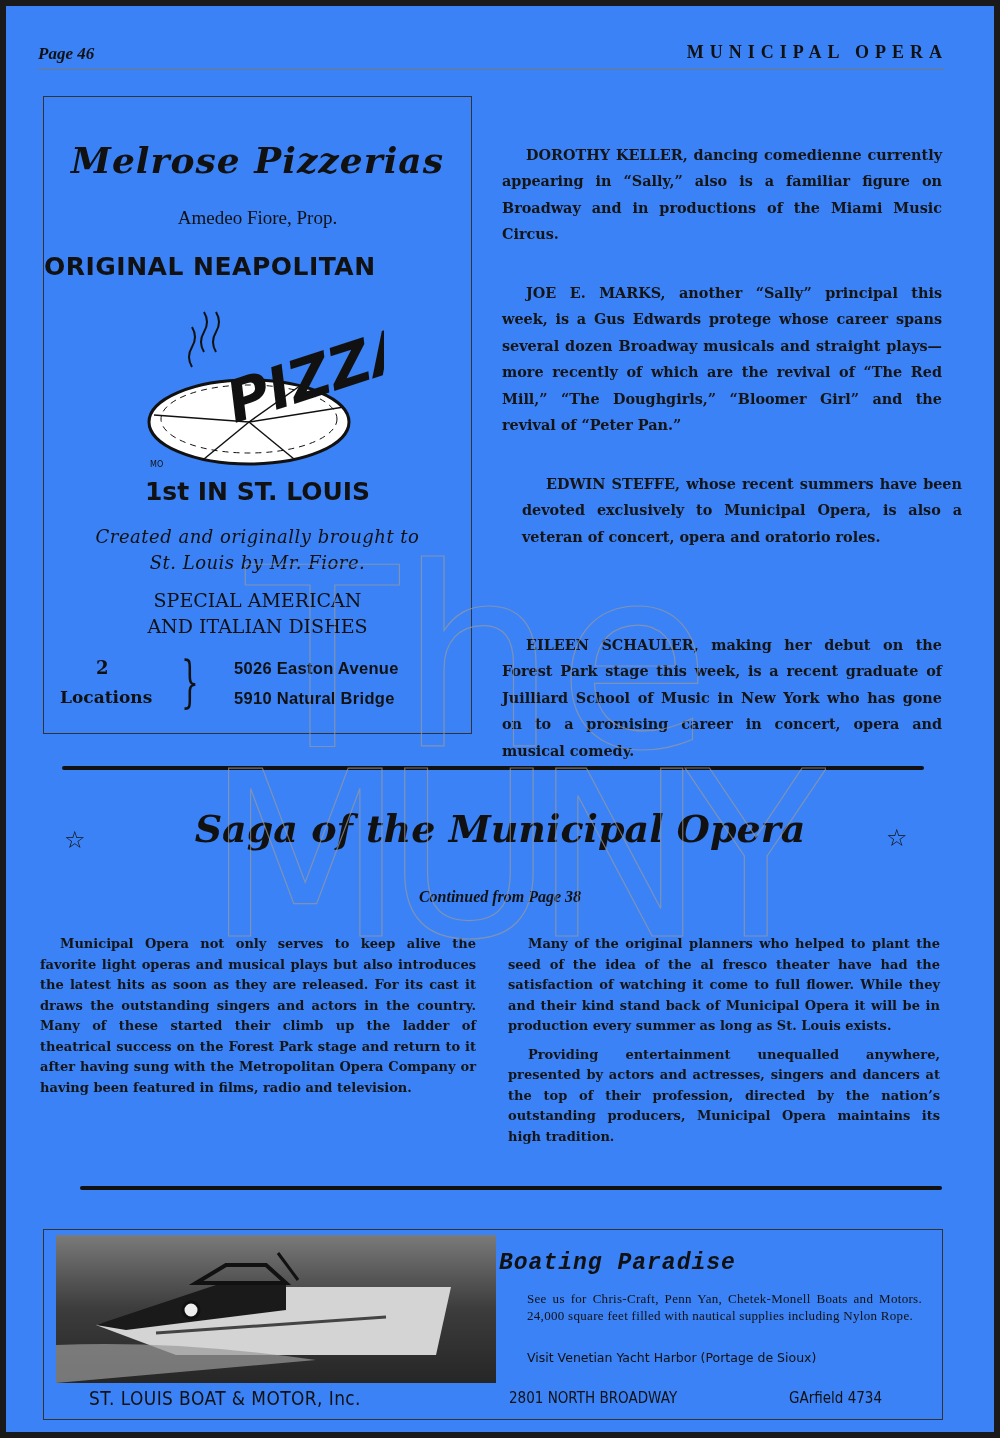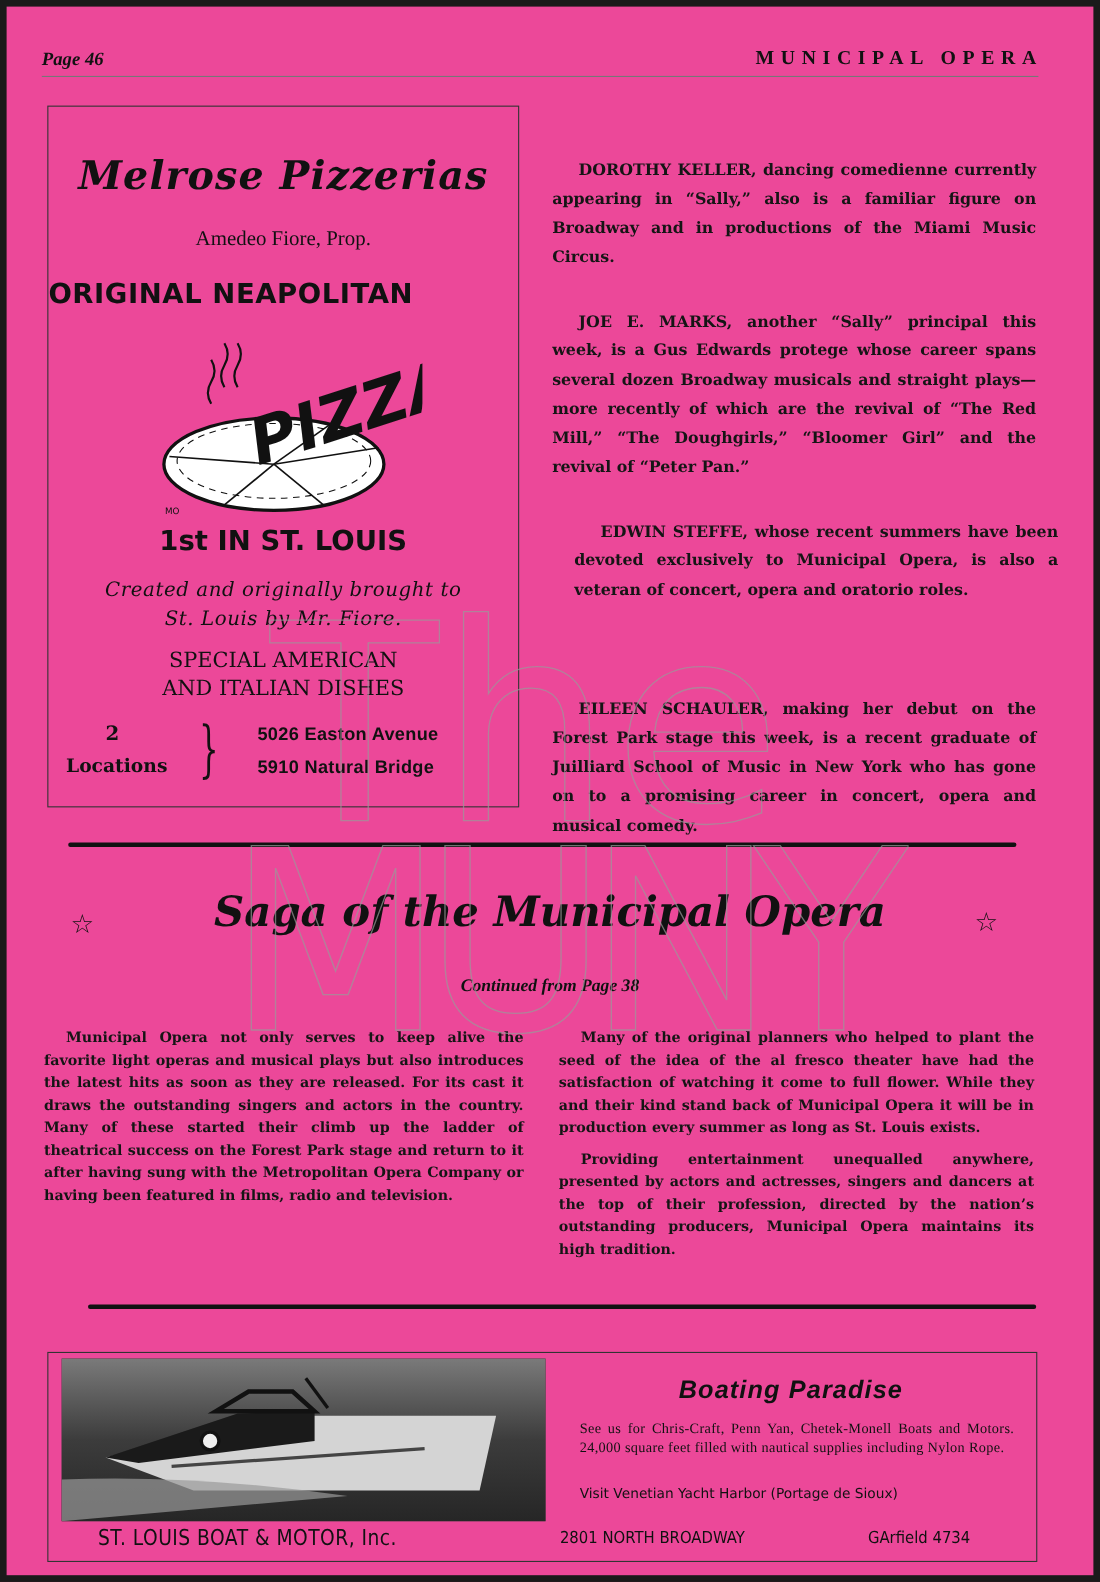--- a/index.html
+++ b/index.html
@@ -1,19 +1,19 @@
 <!DOCTYPE html>
 <html><head>
 <meta charset="utf-8">
 <style>
   * { box-sizing: border-box; margin: 0; padding: 0; }
   html, body { width: 1000px; height: 1438px; background: #1a1a1a; overflow: hidden; }
   .page {
     position: absolute; left: 6px; top: 6px; width: 988px; height: 1426px;
-    background: #ec4899; color: #111;
+    background: #3b82f6; color: #111;
     font-family: "DejaVu Serif", serif;
   }
   .abs { position: absolute; }
 
   
   .page-num { left: 32px; top: 38px; font-family: "Liberation Serif", serif; font-style: italic; font-weight: bold; font-size: 17px; }
   .running-head { right: 46px; top: 36px; font-family: "Liberation Serif", serif; font-weight: bold; font-size: 18px; letter-spacing: 6px; }
   .head-rule { left: 32px; top: 63px; width: 906px; height: 1px; background: #777; }
 
   
@@ -45,21 +45,21 @@
   .star { font-family: "DejaVu Sans", sans-serif; font-size: 24px; color: #111; }
   .saga-title { left: 0; top: 800px; width: 988px; text-align: center; font-family: "DejaVu Serif", serif; font-style: italic; font-weight: bold; font-size: 38px; }
   .saga-cont { left: 0; top: 882px; width: 988px; text-align: center; font-family: "Liberation Serif", serif; font-style: italic; font-weight: bold; font-size: 16px; }
   .saga-col { font-family: "DejaVu Serif", serif; font-weight: bold; font-size: 13px; line-height: 20.5px; text-align: justify; color: #151515; }
   .saga-col p { text-indent: 20px; }
   .saga-col p + p { margin-top: 8px; }
 
   
   .boat-ad { left: 37px; top: 1223px; width: 900px; height: 191px; border: 1.5px solid #333; }
   .boat-photo { left: 12px; top: 5px; width: 440px; height: 148px; background: #3a3a3a; overflow: hidden; }
-  .boat-title { left: 455px; top: 20px; width: 440px; text-align: center; font-family: Liberation Sans, sans-serif; font-style: italic; font-weight: bold; font-size: 23px; letter-spacing: 1px; }
+  .boat-title { left: 455px; top: 20px; width: 440px; text-align: left; font-family: Liberation Mono, monospace; font-style: italic; font-weight: bold; font-size: 23px; letter-spacing: 1px; }
   .boat-body { left: 483px; top: 60px; width: 395px; font-family: "Liberation Serif", serif; font-size: 13px; line-height: 17px; text-align: justify; letter-spacing: 0.3px; }
   .boat-visit { left: 483px; top: 120px; width: 400px; font-family: "DejaVu Sans", sans-serif; font-size: 12.5px; }
   .boat-name { left: 45px; top: 156px; font-family: "DejaVu Sans", sans-serif; font-size: 20px; transform: scaleX(0.85); transform-origin: left; letter-spacing: 0.5px; }
   .boat-addr { left: 465px; top: 159px; font-family: "DejaVu Sans", sans-serif; font-size: 15px; transform: scaleX(0.9); transform-origin: left; }
   .boat-phone { left: 745px; top: 159px; font-family: "DejaVu Sans", sans-serif; font-size: 15px; transform: scaleX(0.9); transform-origin: left; }
 
   
   .watermark { left: 200px; top: 520px; width: 620px; height: 420px; pointer-events: none; }
 </style>
 </head>

